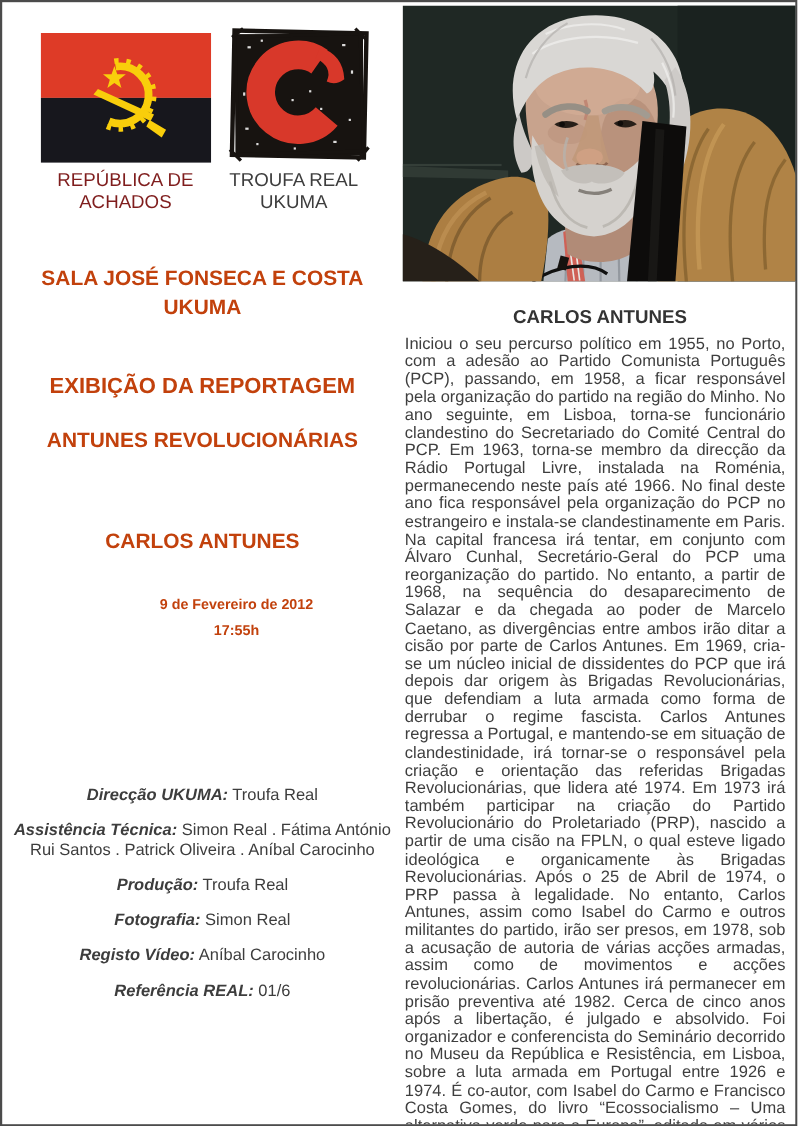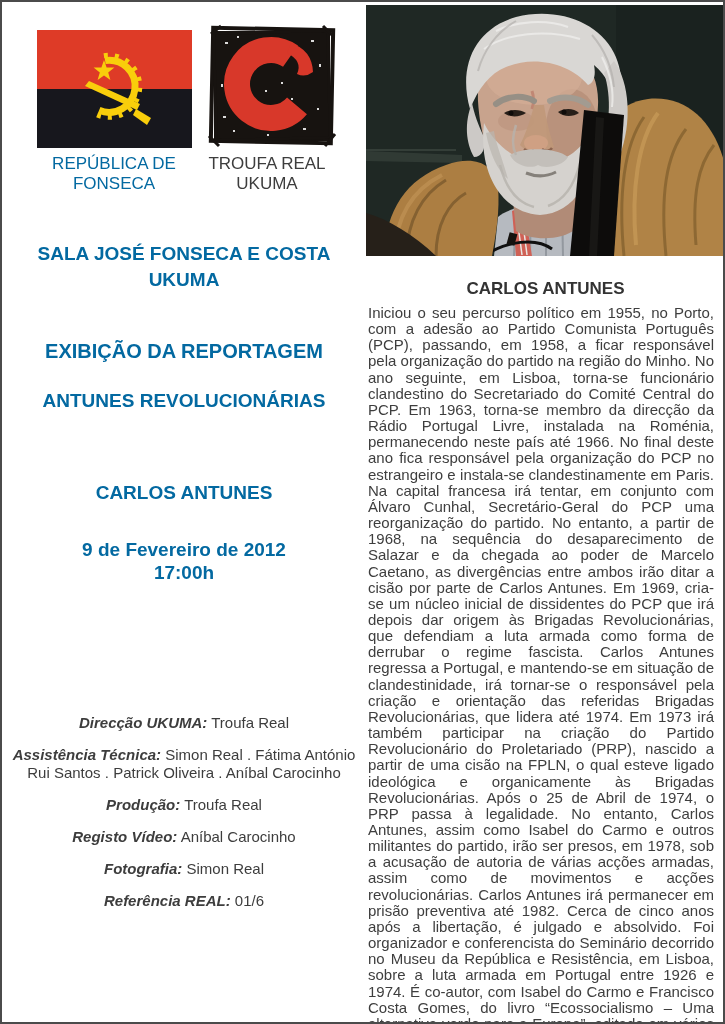--- a/index.html
+++ b/index.html
@@ -4,30 +4,30 @@
 <style>
   html,body{margin:0;padding:0;background:#e8e8e8;}
   .page{
     position:relative;width:725px;height:1024px;box-sizing:border-box;
     background:#ffffff;border:2px solid #4b4b4b;overflow:hidden;
     font-family:"Liberation Sans",sans-serif;color:#3b3b3b;margin:0 auto;
   }
   .abs{position:absolute;}
   
   .flag-wrap{left:35px;top:28px;width:155px;height:118px;}
-  .flag-label{left:22px;top:152px;width:180px;text-align:center;font-size:17px;line-height:20px;color:#0369a1;}
+  .flag-label{left:22px;top:152px;width:180px;text-align:center;font-size:17px;line-height:20px;color:#7f1d1d;}
   .logo-wrap{left:205px;top:22px;width:130px;height:124px;}
   .logo-label{left:195px;top:152px;width:140px;text-align:center;font-size:17px;line-height:20px;color:#3d3d3d;}
   
-  .hleft{left:0;width:364px;text-align:center;font-weight:bold;color:#0369a1;}
+  .hleft{left:0;width:364px;text-align:center;font-weight:bold;color:#c2410c;}
   .venue{top:239px;font-size:19px;line-height:26px;}
   .report{top:337px;font-size:20px;line-height:24px;}
   .show{top:388px;font-size:19px;line-height:22px;}
   .guest{top:479px;font-size:19px;line-height:24px;}
-  .date{top:536px;font-size:19px;line-height:23px;}
+  .date{top:536px;font-size:13px;line-height:23px;padding-left:31px;}
   
   .credits{left:0;top:712px;width:364px;text-align:center;font-size:15px;line-height:18px;color:#3d3d3d;}
   .credit{margin-bottom:14px;}
   .cl{font-weight:bold;font-style:italic;}
   
   .photo{left:364px;top:3px;width:359px;height:251px;}
   .photo svg{display:block;}
   .bio-heading{left:364px;top:277px;width:359px;text-align:center;font-weight:bold;font-size:17px;color:#333;}
   .bio-text{
     left:366px;top:303px;width:346px;
@@ -47,21 +47,21 @@
         <path d="M68.1,30.6 A26 26 0 1 1 62.1,80.3" fill="none" stroke="#f9ce0b" stroke-width="7"></path>
         <path d="M66.9,25.7 A31 31 0 1 1 59.8,84.9" fill="none" stroke="#f9ce0b" stroke-width="5" stroke-dasharray="4 7"></path>
         <path d="M67,30 l2.6,7.4 7.8,0.2 -6.2,4.8 2.2,7.5 -6.4,-4.4 -6.4,4.4 2.2,-7.5 -6.2,-4.8 7.8,-0.2 Z" fill="#f9ce0b"></path>
         <path d="M48,56 L100,80 L103,74 L52,51 Z" fill="#f9ce0b"></path>
         <path d="M99,79 L114,88 L110,95 L96,85 Z" fill="#f9ce0b"></path>
       </g>
     </svg>
   </div>
   <div class="abs flag-label">
     <div>REPÚBLICA DE</div>
-    <div>FONSECA</div>
+    <div>ACHADOS</div>
   </div>
 
   <div class="abs logo-wrap">
     <svg width="130" height="124" viewBox="0 0 130 124">
       <rect x="7" y="7" width="116" height="110" fill="#171310"></rect>
       <g fill="none" stroke="#171310">
         <rect x="5" y="5" width="120" height="113" stroke-width="4" transform="rotate(1.2 65 62)"></rect>
         <rect x="8" y="8" width="114" height="107" stroke-width="3" transform="rotate(-1.6 65 62)"></rect>
         <path d="M4,10 L14,2 M116,2 L126,12 M2,112 L12,122 M118,122 L128,110" stroke-width="3"></path>
       </g>
@@ -94,29 +94,29 @@
     <div>SALA JOSÉ FONSECA E COSTA</div>
     <div>UKUMA</div>
   </div>
   <div class="abs hleft report">EXIBIÇÃO DA REPORTAGEM</div>
   <div class="abs hleft show">
     <div>ANTUNES REVOLUCIONÁRIAS</div>
   </div>
   <div class="abs hleft guest">CARLOS ANTUNES</div>
   <div class="abs hleft date">
     <div>9 de Fevereiro de 2012</div>
-    <div>17:00h</div>
+    <div>17:55h</div>
   </div>
 
   <div class="abs credits">
     <div class="credit"><span class="cl">Direcção UKUMA:</span> <span>Troufa Real</span></div>
     <div class="credit"><span class="cl">Assistência Técnica:</span> <span>Simon Real . Fátima António Rui Santos . Patrick Oliveira . Aníbal Carocinho</span></div>
     <div class="credit"><span class="cl">Produção:</span> <span>Troufa Real</span></div>
+    <div class="credit"><span class="cl">Fotografia:</span> <span>Simon Real</span></div>
     <div class="credit"><span class="cl">Registo Vídeo:</span> <span>Aníbal Carocinho</span></div>
-    <div class="credit"><span class="cl">Fotografia:</span> <span>Simon Real</span></div>
     <div class="credit"><span class="cl">Referência REAL:</span> <span>01/6</span></div>
   </div>
 
   <div class="abs photo">
     <svg width="359" height="251" viewBox="0 0 359 251" preserveAspectRatio="none">
       <rect width="359" height="251" fill="#1f2824"></rect>
       <rect x="250" width="109" height="251" fill="#1a221f"></rect>
       <path d="M0,146 L96,150 L96,158 L0,156 Z" fill="#38423c" opacity="0.7"></path>
       <rect x="0" y="144" width="90" height="2" fill="#4a544c" opacity="0.5"></rect>
       <rect x="296" y="170" width="63" height="7" fill="#39413b" opacity="0.6"></rect>

